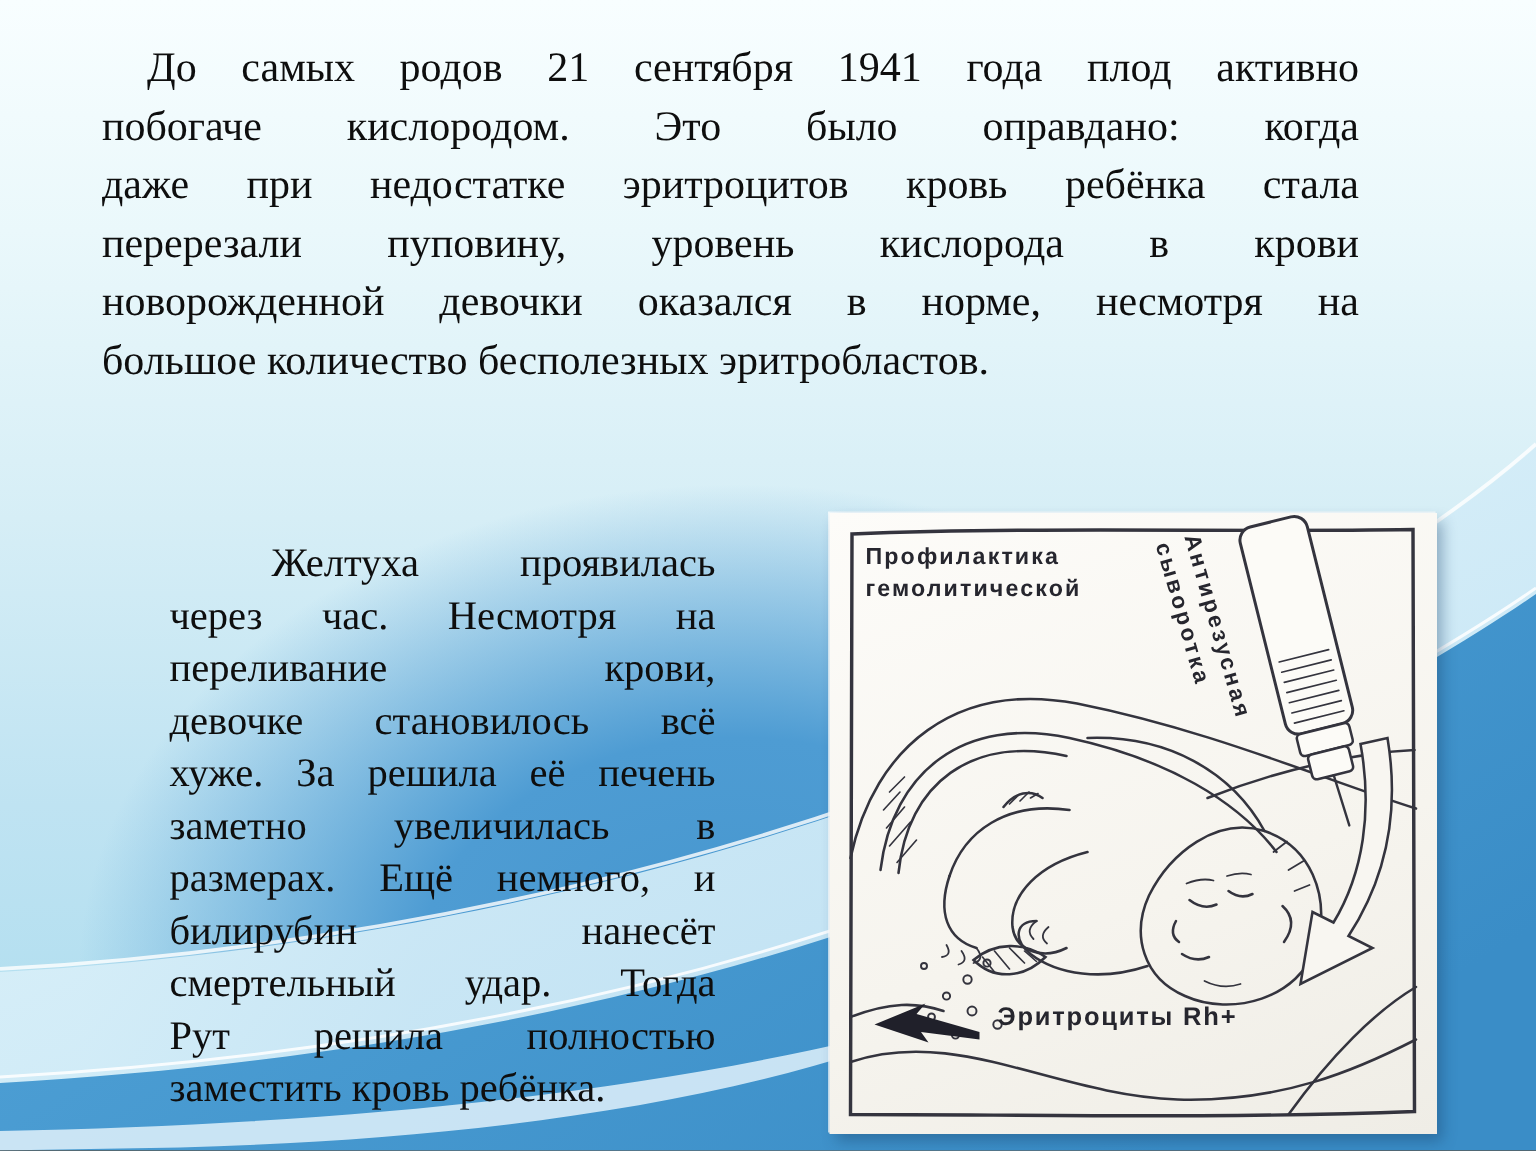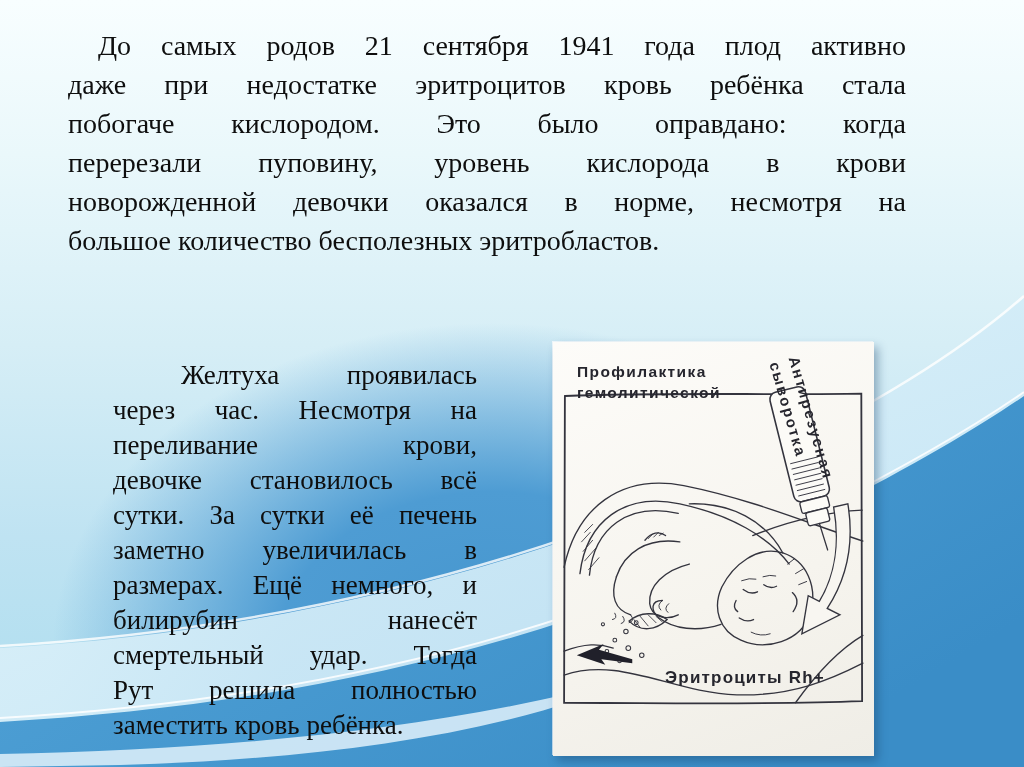--- a/index.html
+++ b/index.html
@@ -17,21 +17,21 @@
     position:absolute;
     color:#0e0e0e;
   }
   .para1{left:68px;top:26px;width:838px;font-size:28px;line-height:39px;}
   .para2{left:95px;top:358px;width:364px;font-size:27px;line-height:35px;margin-left:18px;}
   .jline{text-align:justify;text-align-last:justify;white-space:normal;}
   .jline-last{text-align-last:left;}
   .para1 .jline:first-child{text-indent:30px;}
   .para2 .jline:first-child{text-indent:68px;}
   .card{
-    position:absolute;left:553px;top:342px;width:321px;height:414px;margin:0;
+    position:absolute;left:553px;top:342px;width:405px;height:414px;margin:0;
     background:linear-gradient(160deg,#fdfcf9 0%,#f6f4ee 60%,#efede6 100%);
     box-shadow:4px 5px 9px rgba(20,60,100,.38), -1px -1px 0 rgba(255,255,255,.7);
   }
   .sketch{position:absolute;inset:0;width:100%;height:100%;}
   .hand{
     position:absolute;
     font-family:"Liberation Sans", sans-serif;
     font-weight:bold;color:#26262e;
   }
   .sketch-title{left:24px;top:19px;font-size:15.5px;line-height:21px;letter-spacing:1.4px;}
@@ -59,33 +59,33 @@
     </defs>
     <path d="M0,648 C250,634 520,576 760,462 C880,405 965,350 1024,298 L1024,767 L0,767 Z" fill="url(#gLight)" opacity="0.93"></path>
     <path d="M0,646 C250,632 520,574 760,460 C880,403 965,348 1024,296" fill="none" stroke="#ffffff" stroke-opacity="0.8" stroke-width="2.5"></path>
     <path d="M0,722 C280,706 540,650 770,538 C890,480 975,430 1024,396 L1024,767 L0,767 Z" fill="url(#gBlue)"></path>
     <path d="M0,718 C280,702 540,646 770,534 C890,476 975,426 1024,392" fill="none" stroke="#ffffff" stroke-opacity="0.85" stroke-width="2"></path>
     <path d="M0,767 L0,754 C240,749 450,728 640,676 C500,738 300,760 120,765 Z" fill="#e1f1fa" opacity="0.85"></path>
   </svg>
 
   <div class="para para1">
       <div class="jline">До самых родов 21 сентября 1941 года плод активно</div>
+      <div class="jline">побогаче кислородом. Это было оправдано: когда</div>
       <div class="jline">даже при недостатке эритроцитов кровь ребёнка стала</div>
-      <div class="jline">побогаче кислородом. Это было оправдано: когда</div>
       <div class="jline">перерезали пуповину, уровень кислорода в крови</div>
       <div class="jline">новорожденной девочки оказался в норме, несмотря на</div>
       <div class="jline jline-last">большое количество бесполезных эритробластов.</div>
     </div>
 
   <div class="para para2">
       <div class="jline">Желтуха проявилась</div>
       <div class="jline">через час. Несмотря на</div>
       <div class="jline">переливание крови,</div>
       <div class="jline">девочке становилось всё</div>
-      <div class="jline">сутки. За сутки её печень</div>
+      <div class="jline">хуже. За решила её печень</div>
       <div class="jline">заметно увеличилась в</div>
       <div class="jline">размерах. Ещё немного, и</div>
       <div class="jline">билирубин нанесёт</div>
       <div class="jline">смертельный удар. Тогда</div>
       <div class="jline">Рут решила полностью</div>
       <div class="jline jline-last">заместить кровь ребёнка.</div>
     </div>
 
   <figure class="card">
     <svg class="sketch" viewBox="0 0 405 414" aria-hidden="true">

